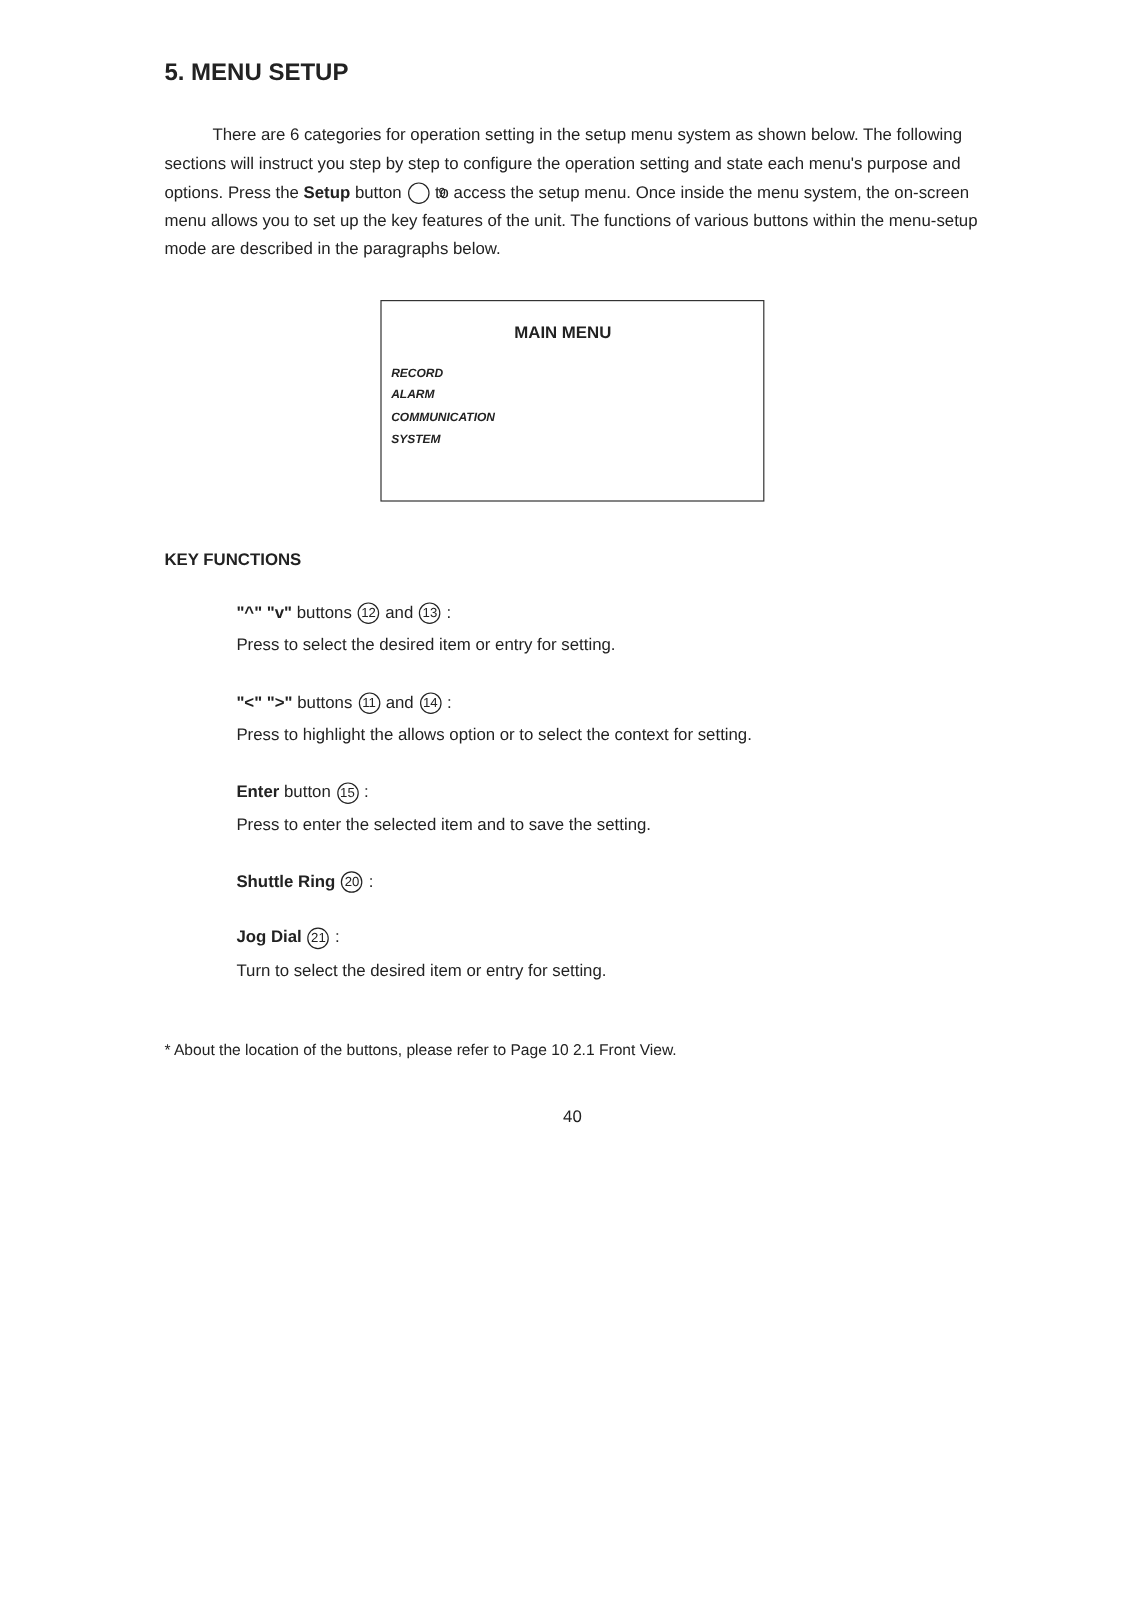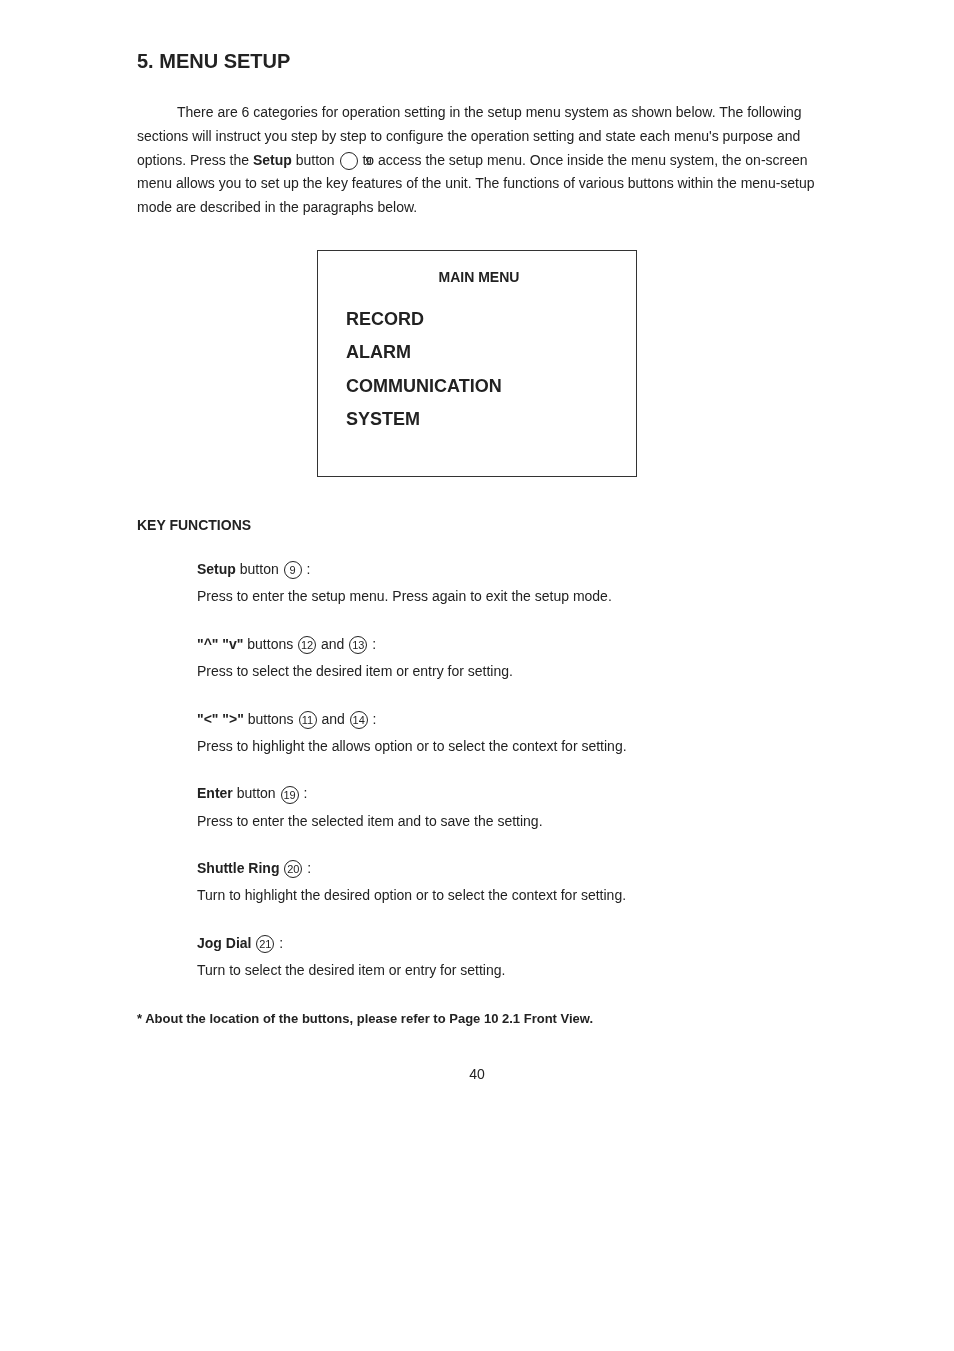--- a/index.html
+++ b/index.html
@@ -59,34 +59,35 @@
 
     .menu-box-wrapper {
       display: flex;
       justify-content: center;
       margin: 20px 0 40px 0;
     }
 
     .menu-box {
       border: 1.5px solid #333;
       width: 320px;
-      padding: 18px 24px 40px 28px;
+      padding: 18px 24px 40px 8px;
     }
 
     .menu-box-title {
       font-size: 14px;
       font-weight: bold;
       text-align: center;
       margin-bottom: 18px;
     }
 
     .menu-box-item {
-      font-size: 18px;
+      font-size: 10px;
       font-weight: bold;
       line-height: 1.85;
+      font-style: italic;
     }
 
     .key-functions-title {
       font-size: 14px;
       font-weight: bold;
       margin-bottom: 28px;
     }
 
     .key-function-entry {
       margin-left: 60px;
@@ -103,22 +104,22 @@
       font-weight: bold;
     }
 
     .key-function-desc {
       font-size: 14px;
       line-height: 1.6;
     }
 
     .footer-note {
       font-size: 13px;
-      font-weight: bold;
-      margin-top: 30px;
+      font-weight: normal;
+      margin-top: 48px;
       margin-bottom: 40px;
     }
 
     .page-number {
       text-align: center;
       font-size: 14px;
       margin-top: 4px;
     }
   </style>
 </head>
@@ -139,53 +140,46 @@
         <div class="menu-box-item">RECORD</div>
         <div class="menu-box-item">ALARM</div>
         <div class="menu-box-item">COMMUNICATION</div>
         <div class="menu-box-item">SYSTEM</div>
       </div>
     </div>
   </div>
 
   <div class="key-functions-title">KEY FUNCTIONS</div>
 
-  <div class="key-function-entry">
-    <div class="key-function-label">
-      <span class="label-bold">Setup</span><span> button </span><span class="circle-num">9</span><span> :</span>
-    </div>
-    <div class="key-function-desc">Press to enter the setup menu. Press again to exit the setup mode.</div>
-  </div>
 
   <div class="key-function-entry">
     <div class="key-function-label">
       <span class="label-bold">"^" "v"</span><span> buttons </span><span class="circle-num">12</span><span> and </span><span class="circle-num">13</span><span> :</span>
     </div>
     <div class="key-function-desc">Press to select the desired item or entry for setting.</div>
   </div>
 
   <div class="key-function-entry">
     <div class="key-function-label">
       <span class="label-bold">"&lt;" "&gt;"</span><span> buttons </span><span class="circle-num">11</span><span> and </span><span class="circle-num">14</span><span> :</span>
     </div>
     <div class="key-function-desc">Press to highlight the allows option or to select the context for setting.</div>
   </div>
 
   <div class="key-function-entry">
     <div class="key-function-label">
-      <span class="label-bold">Enter</span><span> button </span><span class="circle-num">19</span><span> :</span>
+      <span class="label-bold">Enter</span><span> button </span><span class="circle-num">15</span><span> :</span>
     </div>
     <div class="key-function-desc">Press to enter the selected item and to save the setting.</div>
   </div>
 
   <div class="key-function-entry">
     <div class="key-function-label">
       <span class="label-bold">Shuttle Ring</span><span> </span><span class="circle-num">20</span><span> :</span>
     </div>
-    <div class="key-function-desc">Turn to highlight the desired option or to select the context for setting.</div>
   </div>
 
   <div class="key-function-entry">
     <div class="key-function-label">
       <span class="label-bold">Jog Dial</span><span> </span><span class="circle-num">21</span><span> :</span>
     </div>
     <div class="key-function-desc">Turn to select the desired item or entry for setting.</div>
   </div>
 
   <div class="footer-note">* About the location of the buttons, please refer to Page 10 2.1 Front View.</div>

